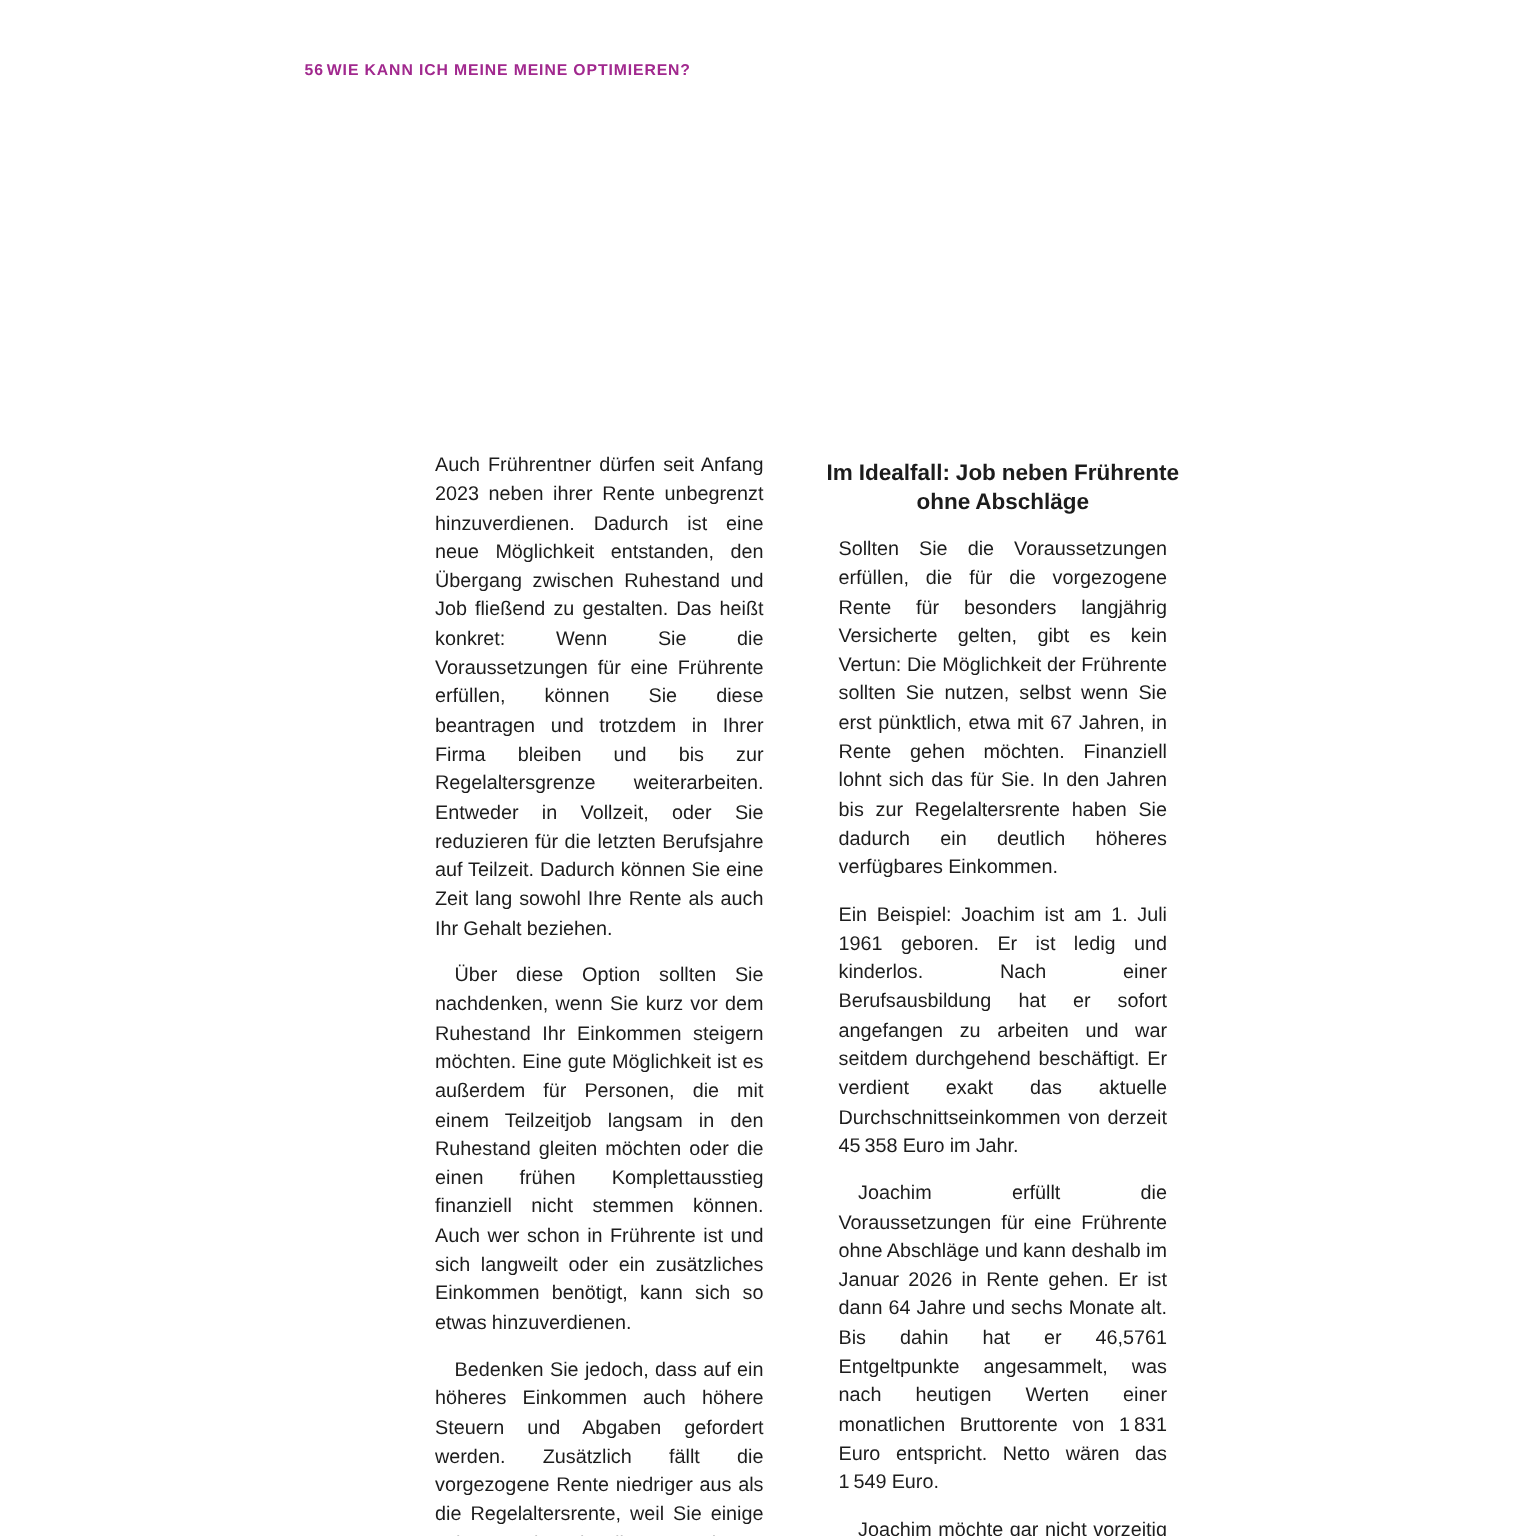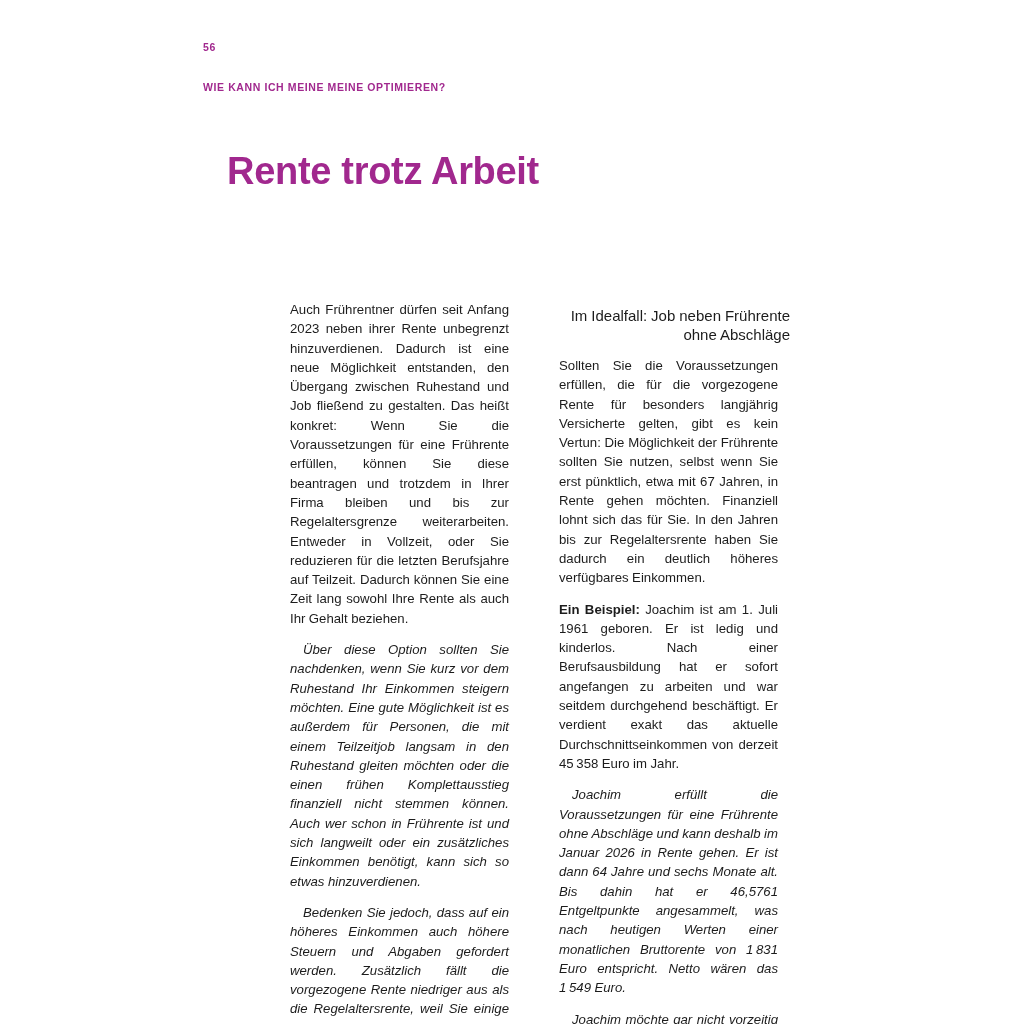--- a/index.html
+++ b/index.html
@@ -19,26 +19,25 @@
     position: absolute;
     inset: 0;
     background: #ffffff;
   }
   .running-header {
     position: absolute;
     left: 203px;
     top: 41px;
     display: flex;
     align-items: baseline;
-    gap: 28px;
+    gap: 2px;
     color: var(--accent, #a1288e);
     font-size: 10.5px;
     font-weight: bold;
     letter-spacing: 0.6px;
-    flex-direction: column;
   }
   .article-title {
     position: absolute;
     left: 227px;
     top: 126px;
     color: var(--accent, #a1288e);
     font-size: 38px;
     font-weight: bold;
     letter-spacing: -0.3px;
     line-height: 1.1;
@@ -68,45 +67,43 @@
     text-align: justify;
     hyphens: auto;
     -webkit-hyphens: auto;
     word-spacing: -0.2px;
   }
   .col p {
     margin: 12px;
   }
   .col p.indent {
     text-indent: 13px;
-    font-style: italic;
   }
   .section-heading {
-    font-weight: normal;
+    font-weight: bold;
     font-size: 15px;
     line-height: 19px;
     margin: 18px 0 11px 0;
-    text-align: right;
+    text-align: center;
     hyphens: none;
   }
   .bold-lead {
-    font-weight: bold;
+    font-weight: normal;
   }
 </style>
 </head>
 <body>
 
 <div class="page">
 
   <div class="running-header">
     <span>56</span>
     <span>WIE KANN ICH MEINE MEINE OPTIMIEREN?</span>
   </div>
 
-  <h1 class="article-title">Rente trotz Arbeit</h1>
 
 
   <div class="columns">
 
     <div class="col" lang="de">
       <p>Auch Frührentner dürfen seit Anfang 2023 neben ihrer Rente unbegrenzt hinzuverdienen. Dadurch ist eine neue Möglichkeit entstanden, den Übergang zwischen Ruhestand und Job fließend zu gestalten. Das heißt konkret: Wenn Sie die Voraussetzungen für eine Frührente erfüllen, können Sie diese beantragen und trotzdem in Ihrer Firma bleiben und bis zur Regelaltersgrenze weiterarbeiten. Entweder in Vollzeit, oder Sie reduzieren für die letzten Berufsjahre auf Teilzeit. Dadurch können Sie eine Zeit lang sowohl Ihre Rente als auch Ihr Gehalt beziehen.</p>
       <p class="indent">Über diese Option sollten Sie nachdenken, wenn Sie kurz vor dem Ruhestand Ihr Einkommen steigern möchten. Eine gute Möglichkeit ist es außerdem für Personen, die mit einem Teilzeitjob langsam in den Ruhestand gleiten möchten oder die einen frühen Komplettausstieg finanziell nicht stemmen können. Auch wer schon in Frührente ist und sich langweilt oder ein zusätzliches Einkommen benötigt, kann sich so etwas hinzuverdienen.</p>
       <p class="indent">Bedenken Sie jedoch, dass auf ein höheres Einkommen auch höhere Steuern und Abgaben gefordert werden. Zusätzlich fällt die vorgezogene Rente niedriger aus als die Regelaltersrente, weil Sie einige Jahre weniger in die Rentenkasse einzahlen – und das ein Leben lang. Gegebenenfalls mindern noch weitere Abschläge die Auszahlung deutlich.</p>
       <p class="indent">Das macht es oft schwierig, einzuschätzen, ob das Modell rein finanziell gesehen unterm Strich so vorteilhaft ist, wie es zunächst anmutet. Berechnungen von Finanztest zeigen, dass sich eine Kombination von Frührente und Job durchaus langfristig fi-</p>
     </div>

